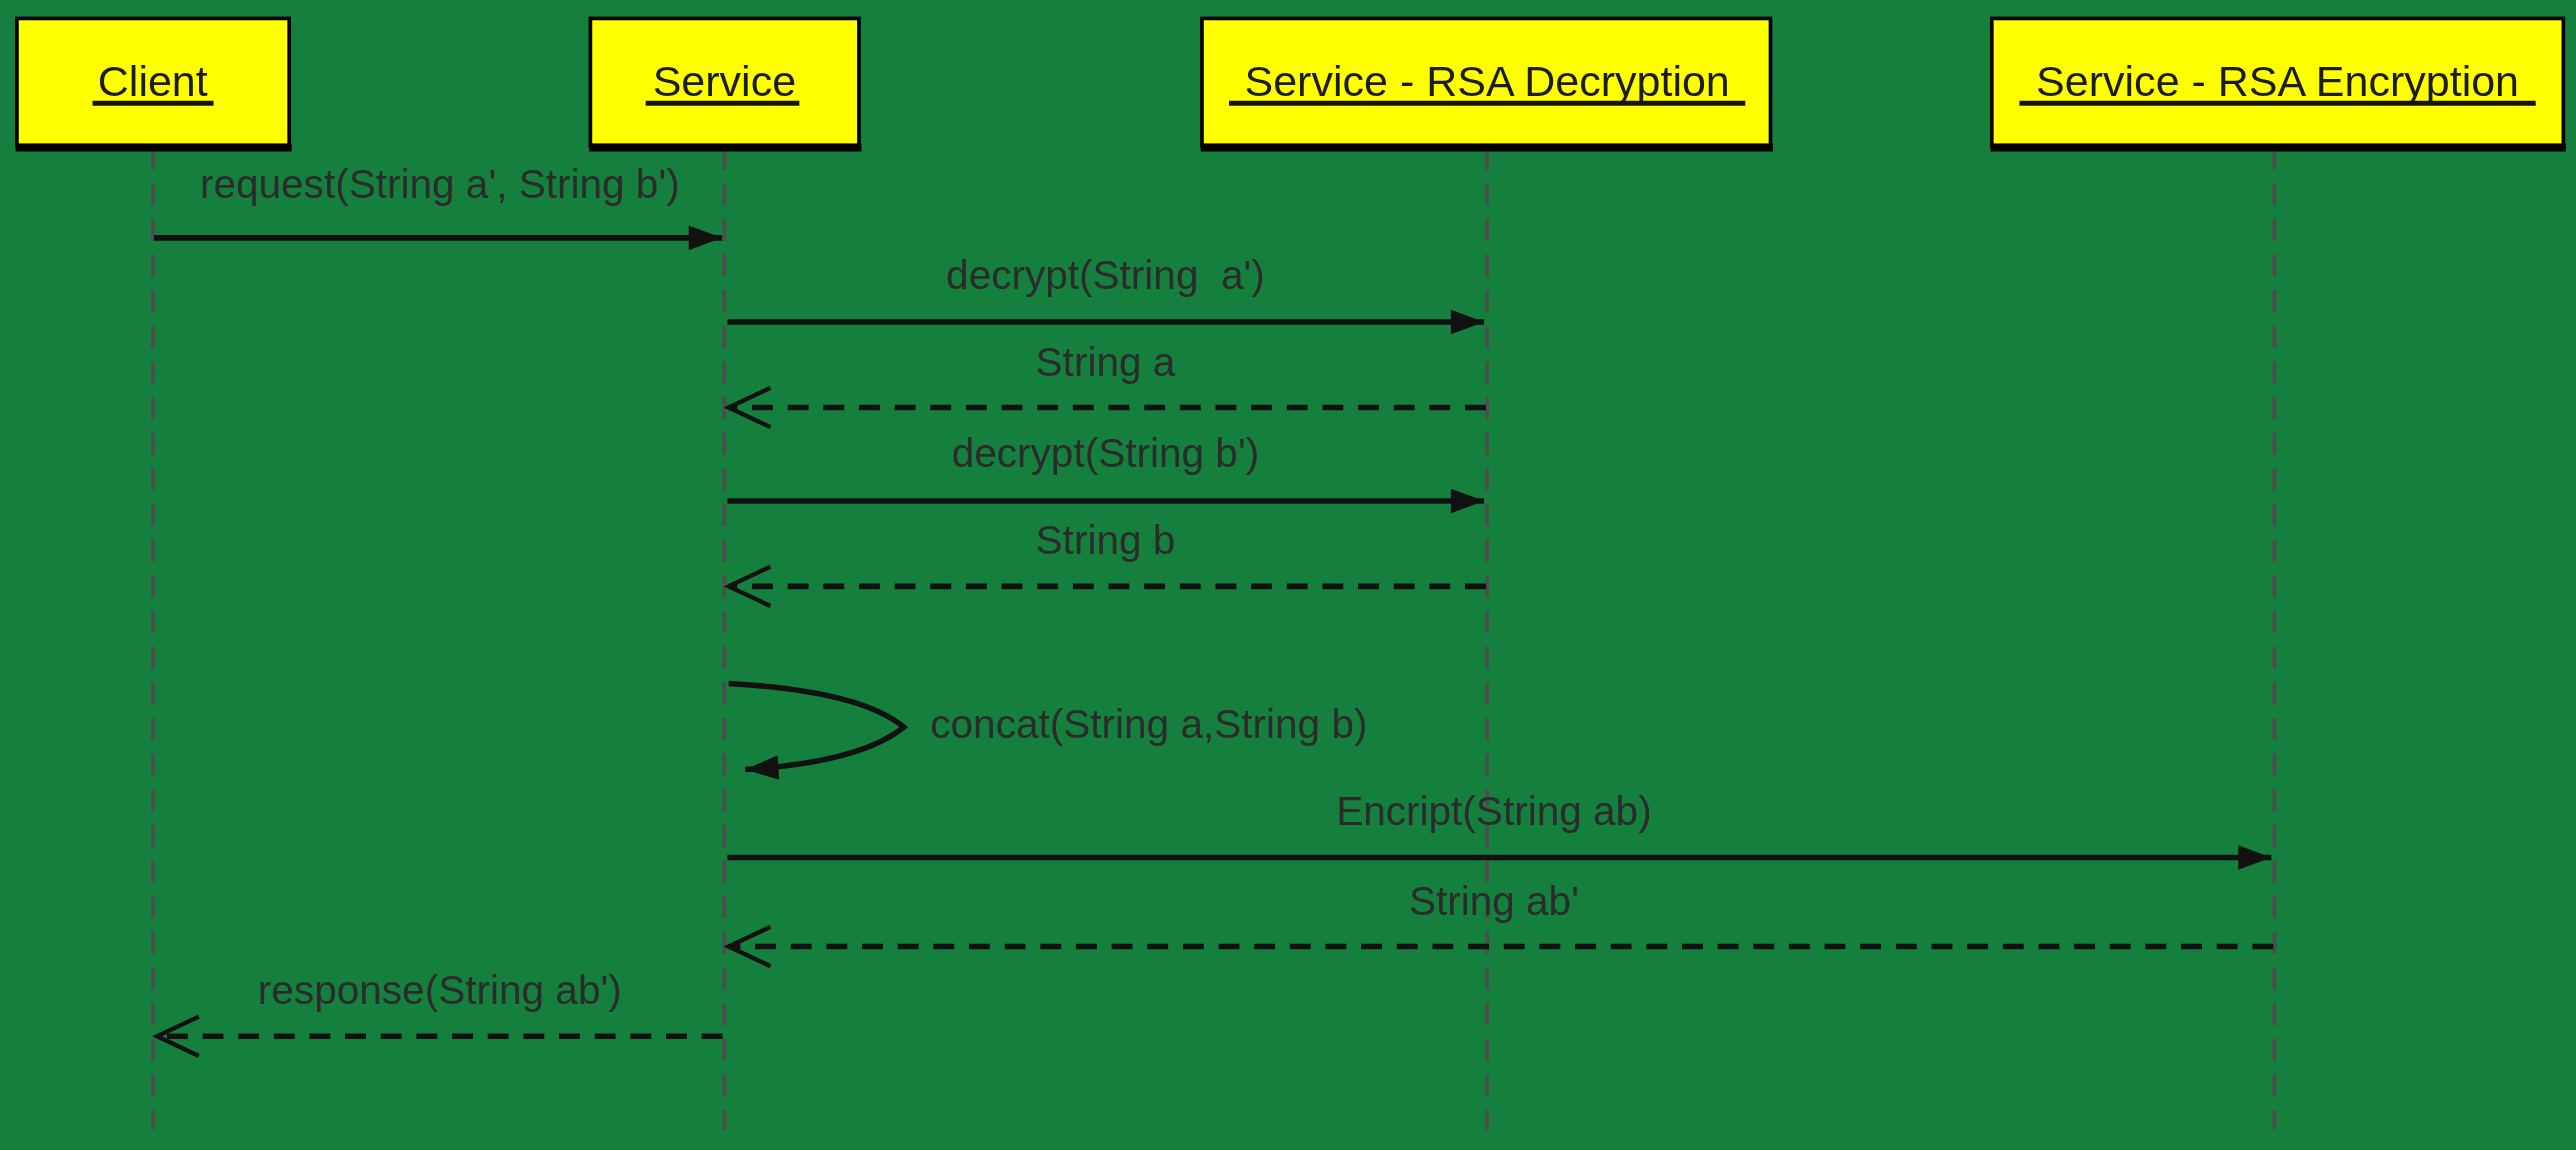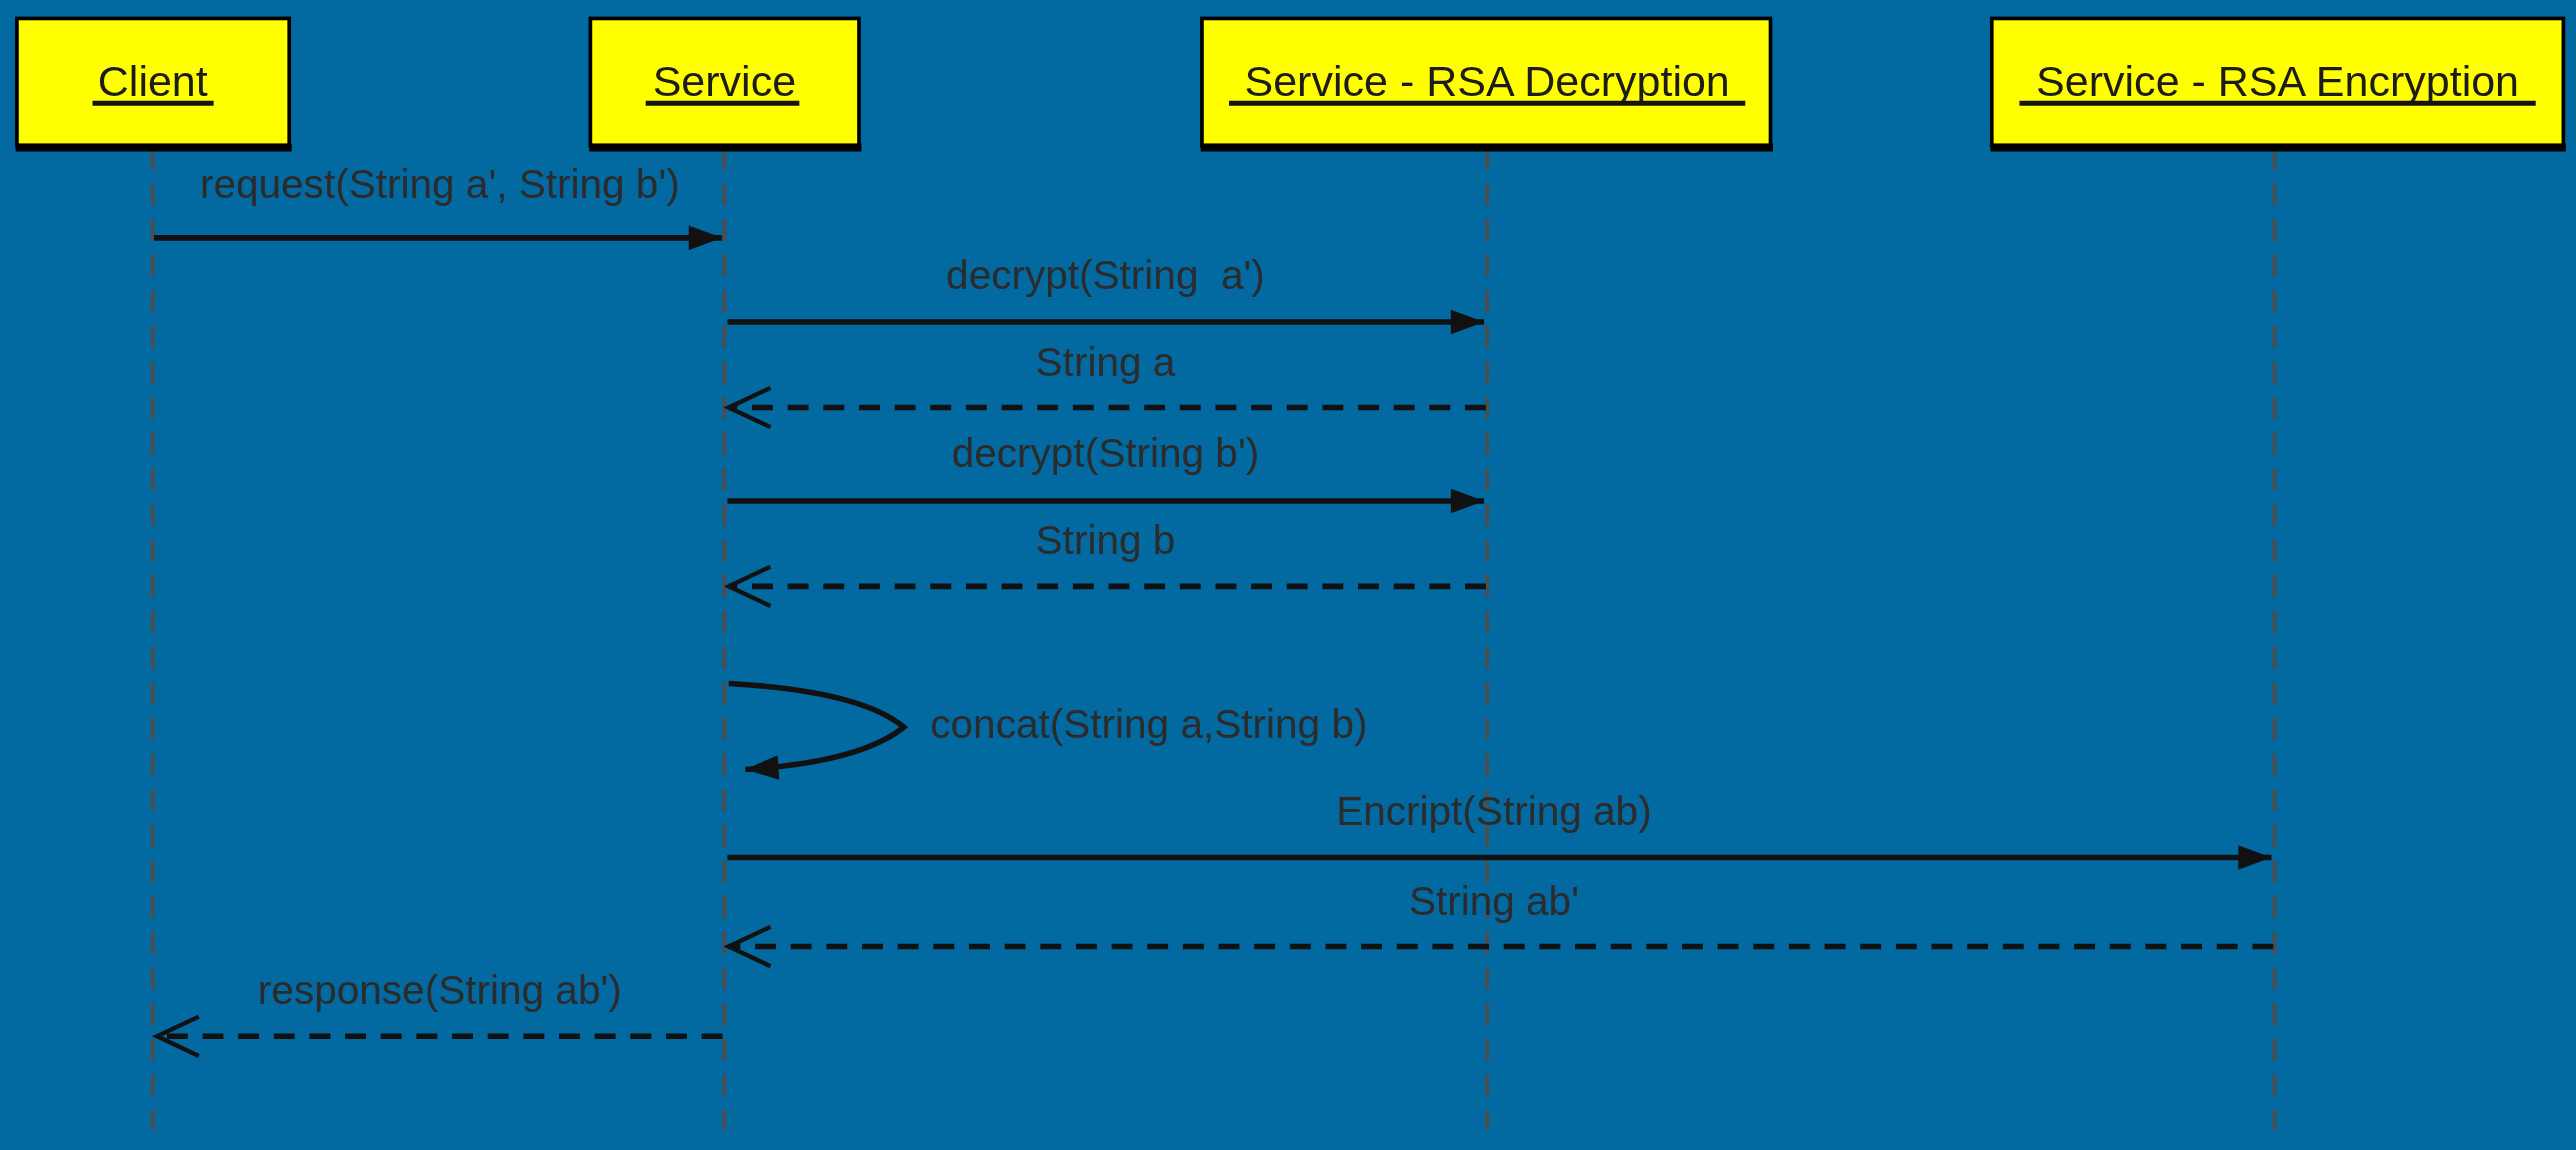--- a/index.html
+++ b/index.html
@@ -3,21 +3,21 @@
 <meta charset="utf-8">
 <style>
   html, body {
     margin: 0;
     padding: 0;
     background: #ffffff;
   }
   .diagram-wrap {
     width: 2576px;
     height: 1150px;
-    background: #0369a1;
+    background: #15803d;
   }
   svg { display: block; }
   text {
     font-family: "Liberation Sans", "DejaVu Sans", sans-serif;
     white-space: pre; 
   }
   .actor-title {
     font-size: 70px;
     fill: #1c1c1c;
     text-anchor: middle;

